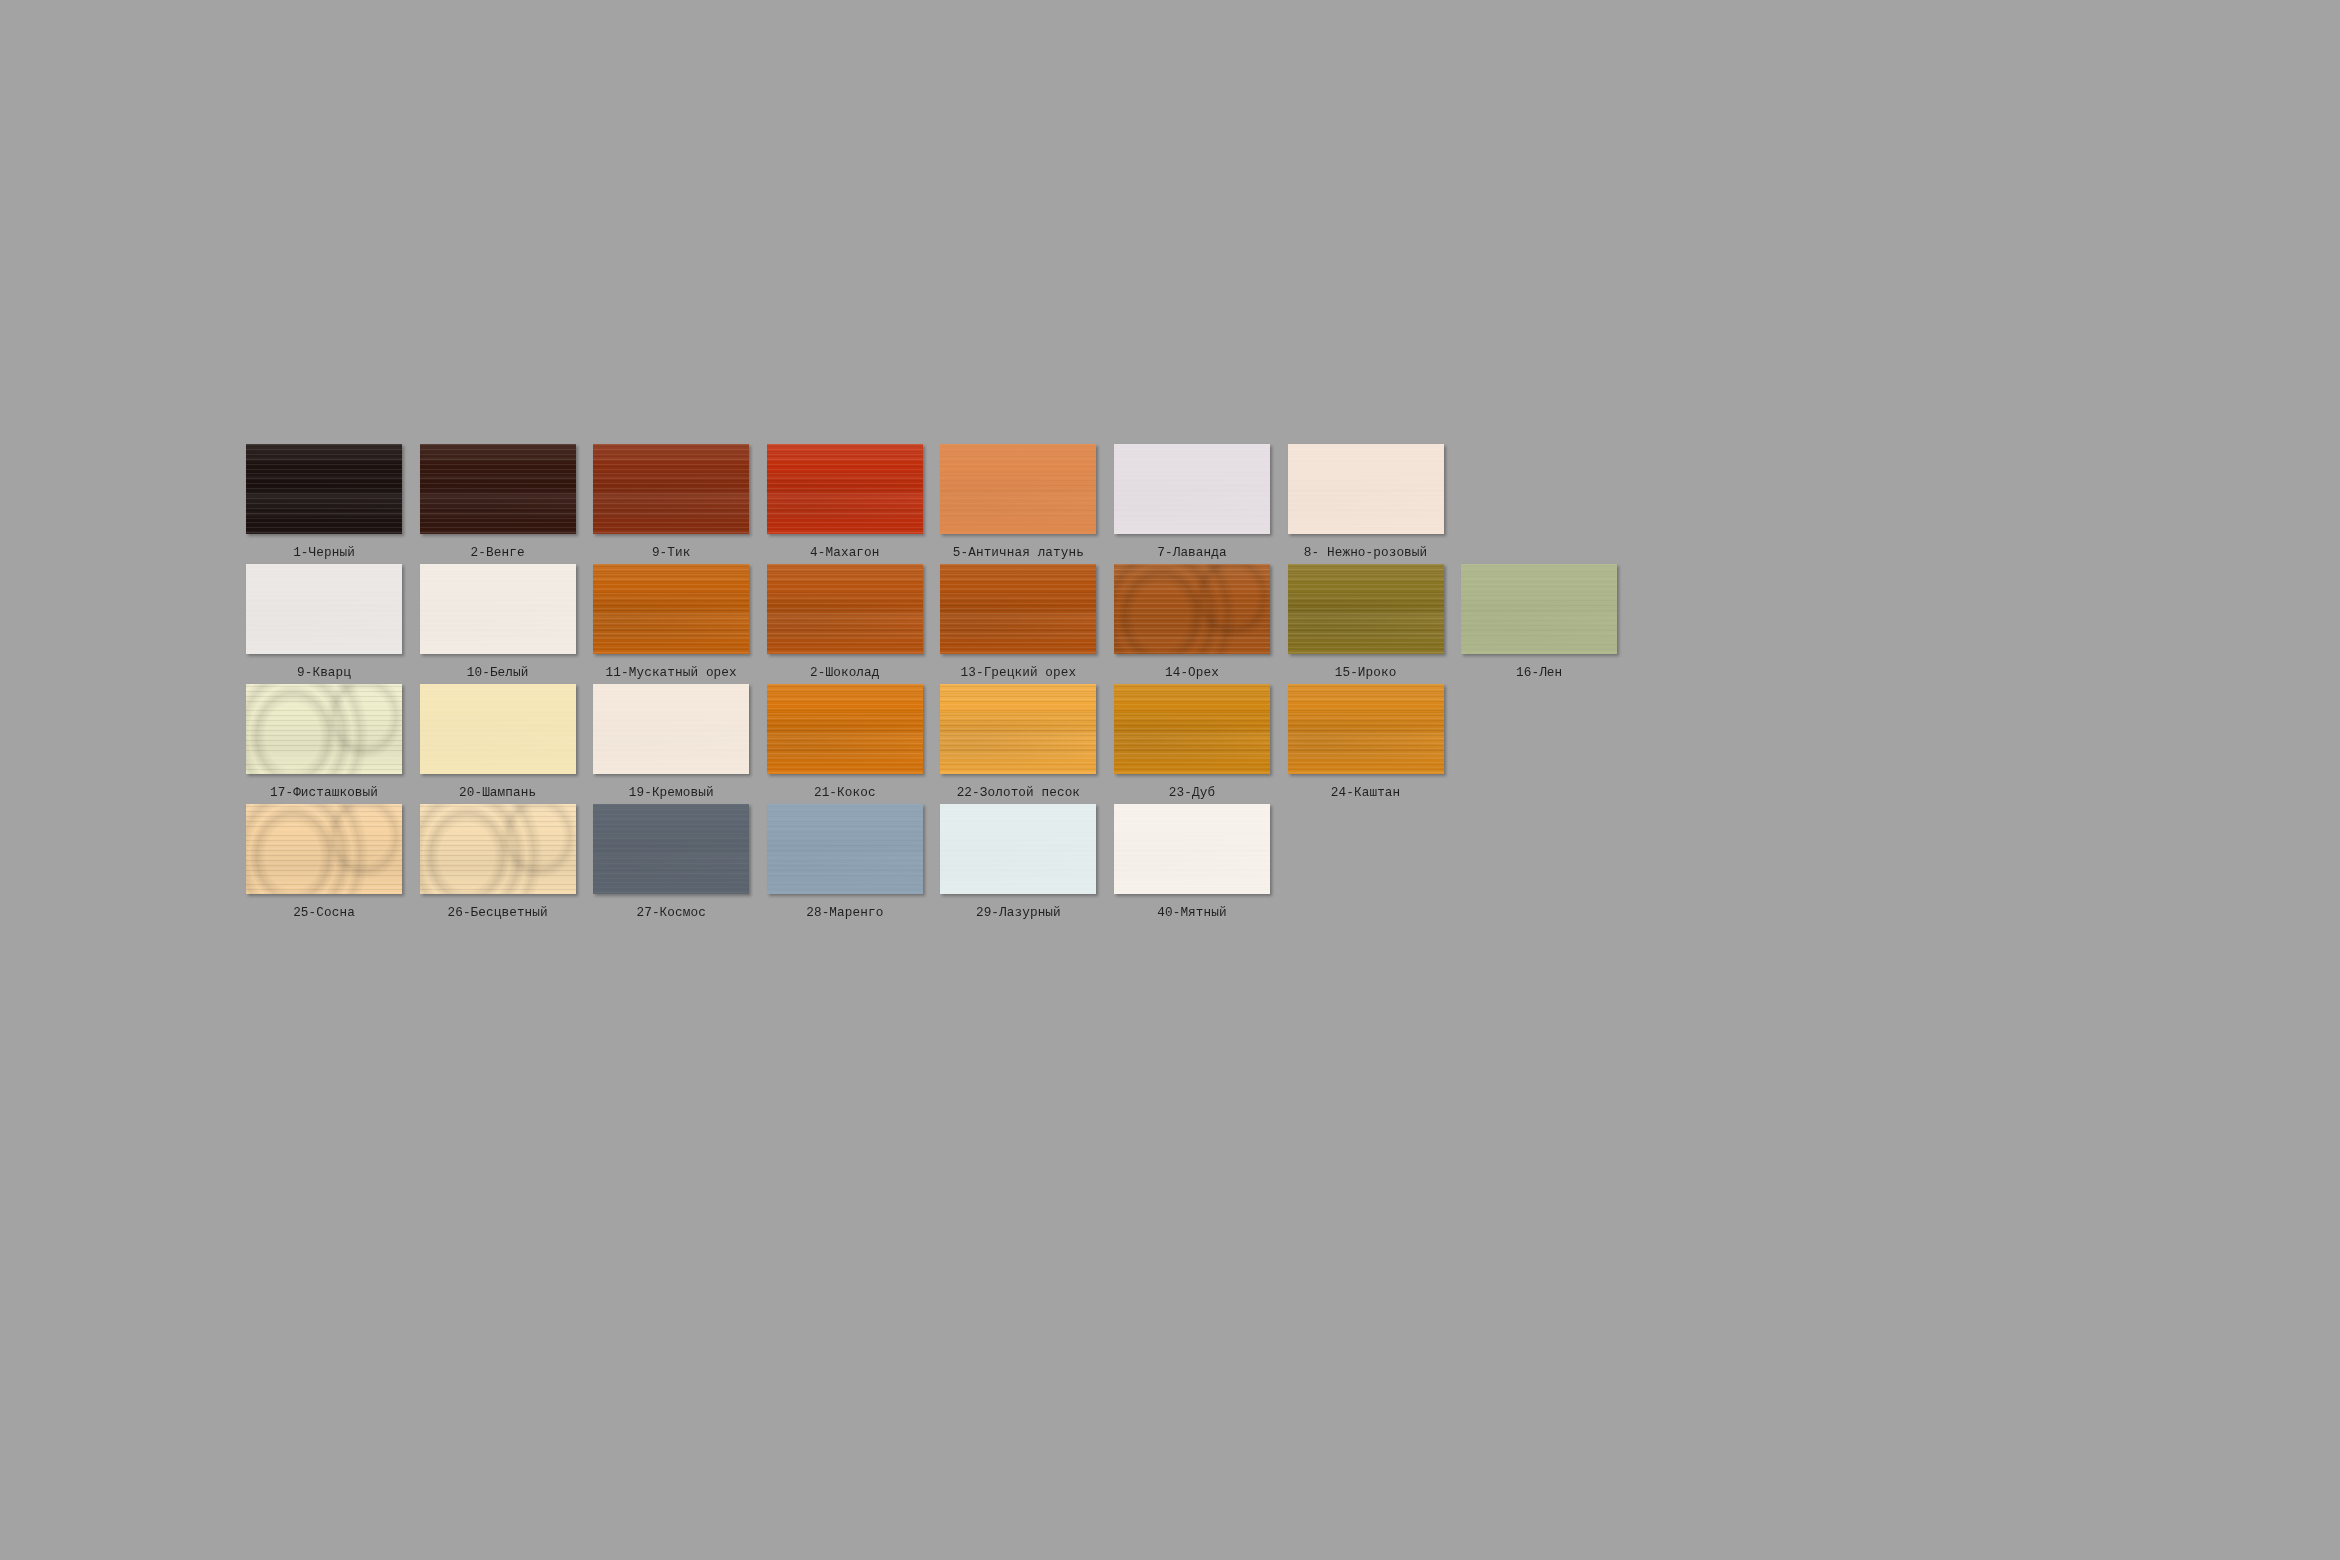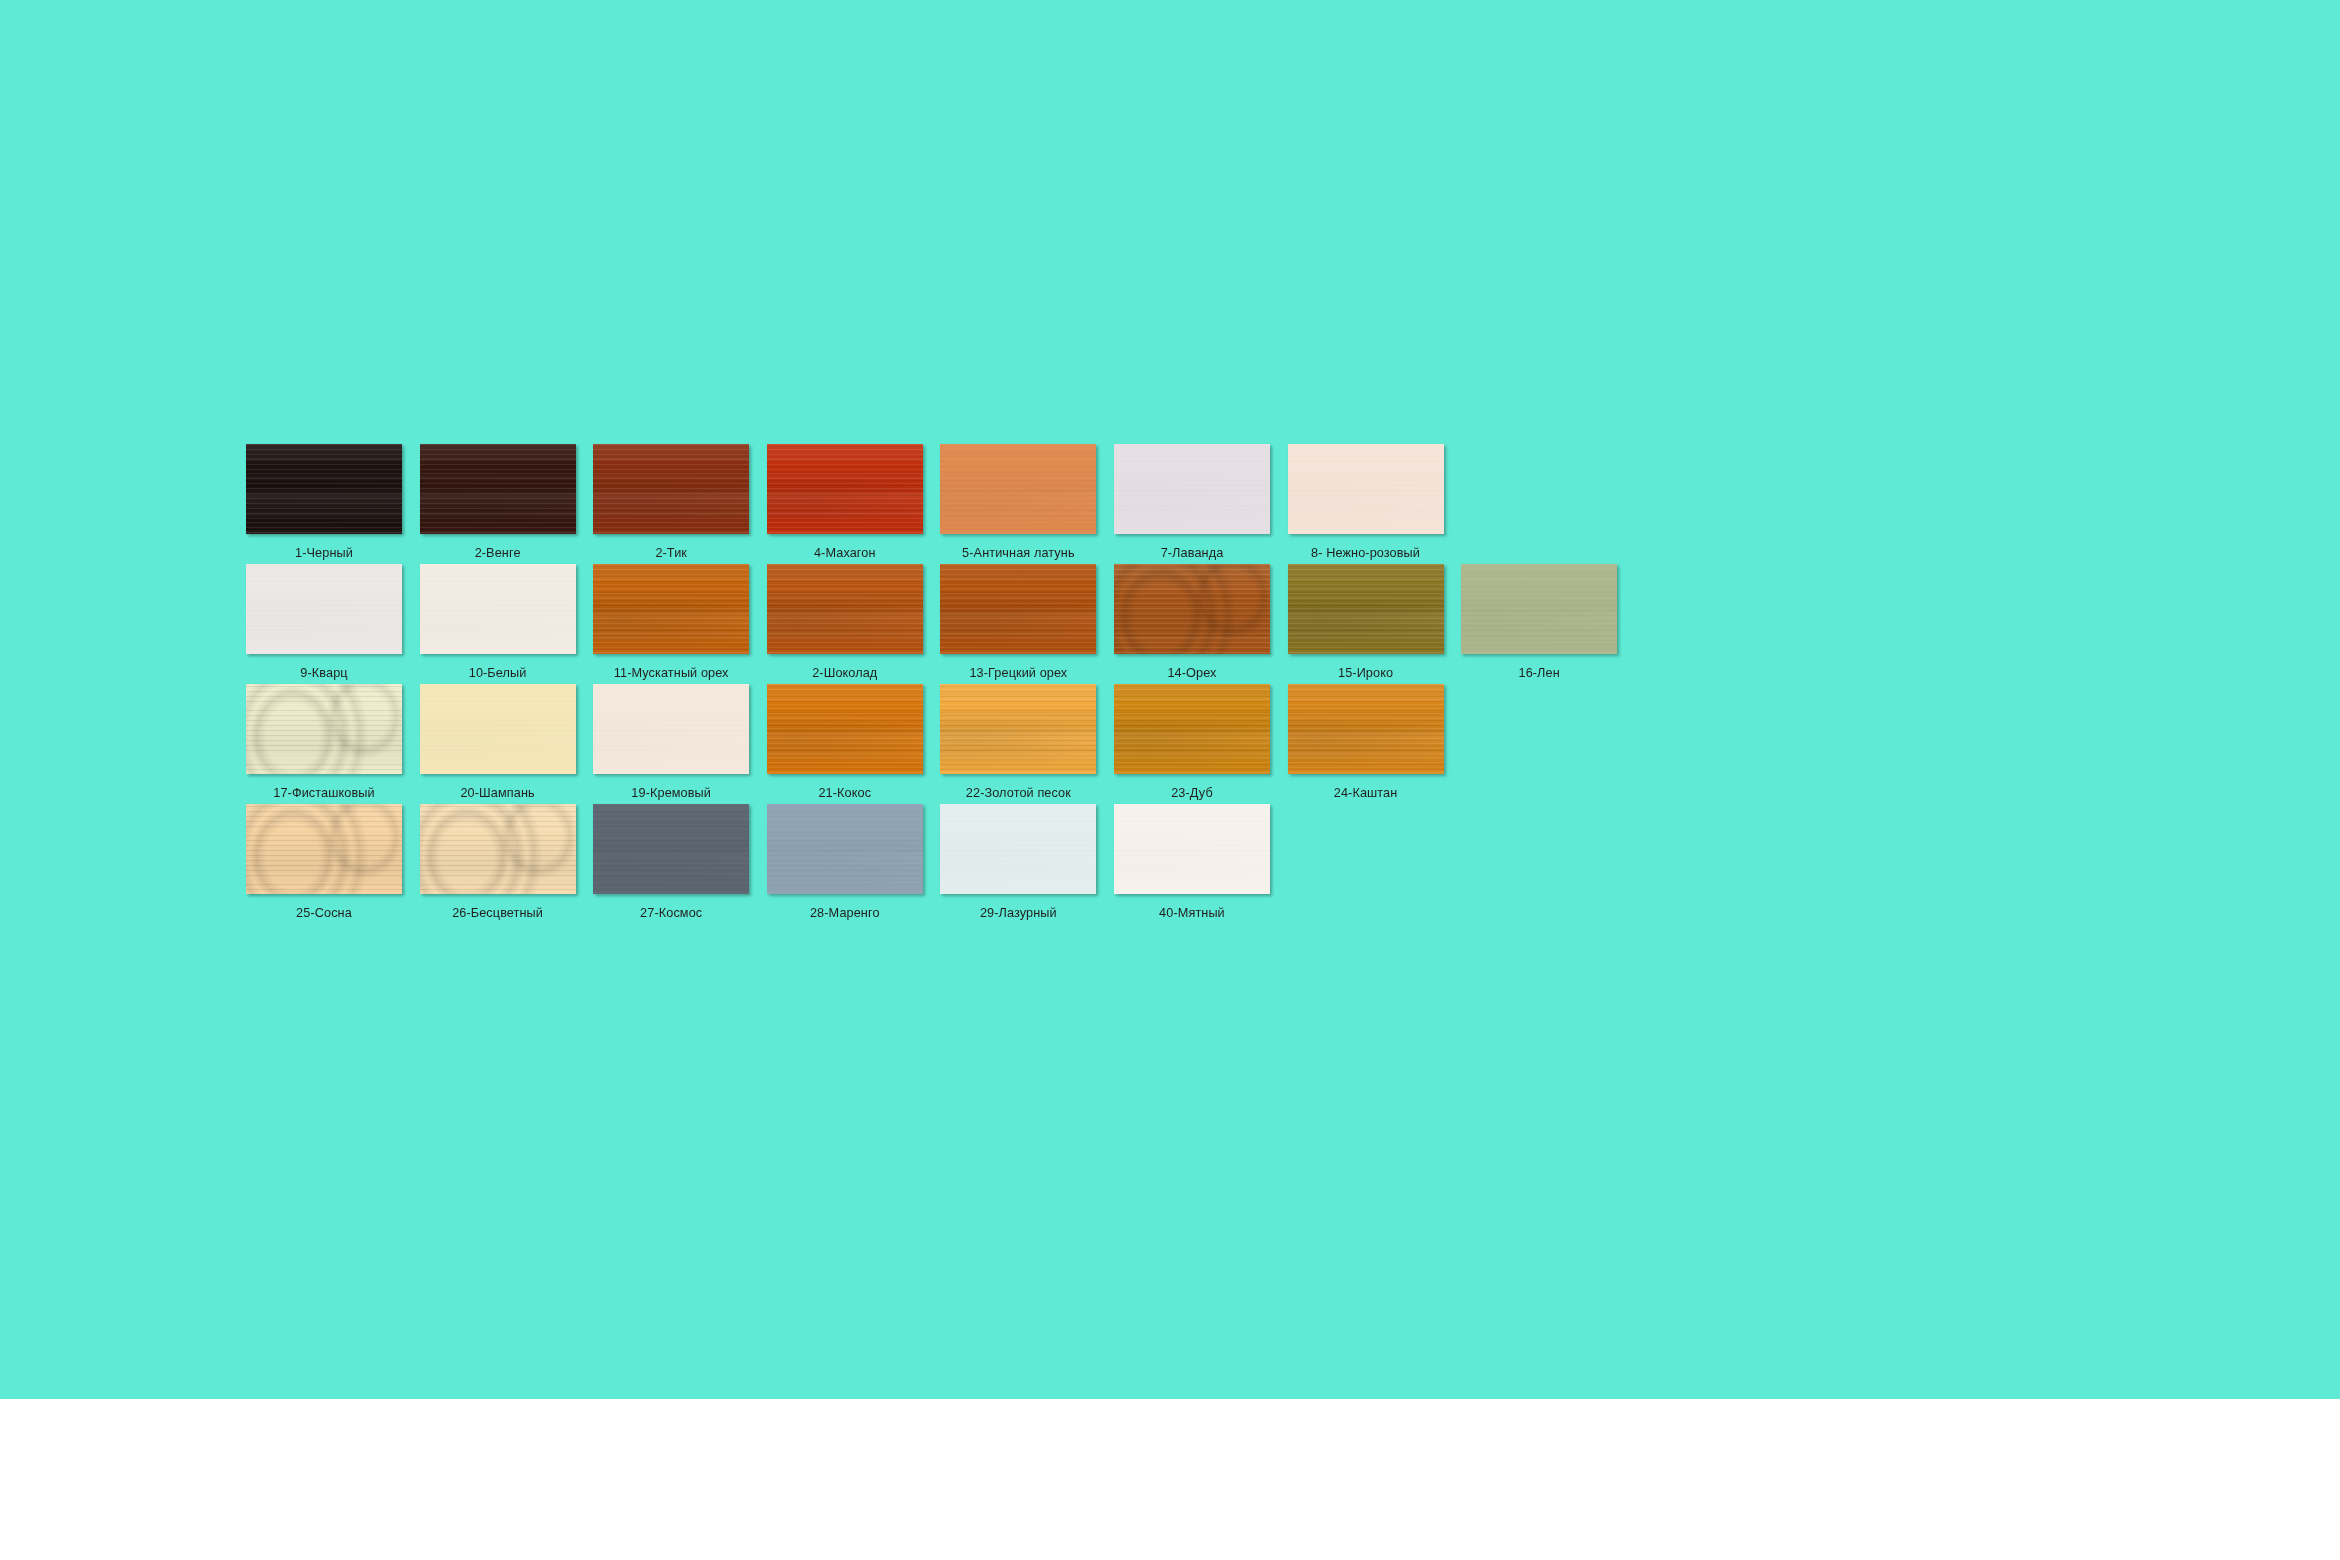--- a/index.html
+++ b/index.html
@@ -14,22 +14,23 @@
     font-family: "Liberation Sans", "DejaVu Sans", sans-serif;
     overflow: hidden;
     position: relative;
   }
 
   #palette-sheet {
     position: absolute;
     left: 0;
     top: 0;
     width: 2341px;
-    height: 1399px;
-    background: #5eead4;
+    height: 1560px;
+    background: #a3a3a3;
+    font-family: Liberation Mono, monospace;
   }
 
   #swatch-grid {
     position: absolute;
     left: 246px;
     top: 444px;
     width: 1853px;
   }
 
   .swatch-row {
@@ -149,21 +150,21 @@
         <div class="swatch-cell">
           <div class="swatch-chip grain-strong" style="background-color: rgb(53, 23, 15);">
             <div class="grain"></div>
           </div>
           <div class="swatch-label">2-Венге</div>
         </div>
         <div class="swatch-cell">
           <div class="swatch-chip grain-strong" style="background-color: rgb(138, 47, 17);">
             <div class="grain"></div>
           </div>
-          <div class="swatch-label">2-Тик</div>
+          <div class="swatch-label">9-Тик</div>
         </div>
         <div class="swatch-cell">
           <div class="swatch-chip grain-strong" style="background-color: rgb(195, 47, 13);">
             <div class="grain"></div>
           </div>
           <div class="swatch-label">4-Махагон</div>
         </div>
         <div class="swatch-cell">
           <div class="swatch-chip grain-soft" style="background-color: rgb(224, 138, 79);">
             <div class="grain"></div>

